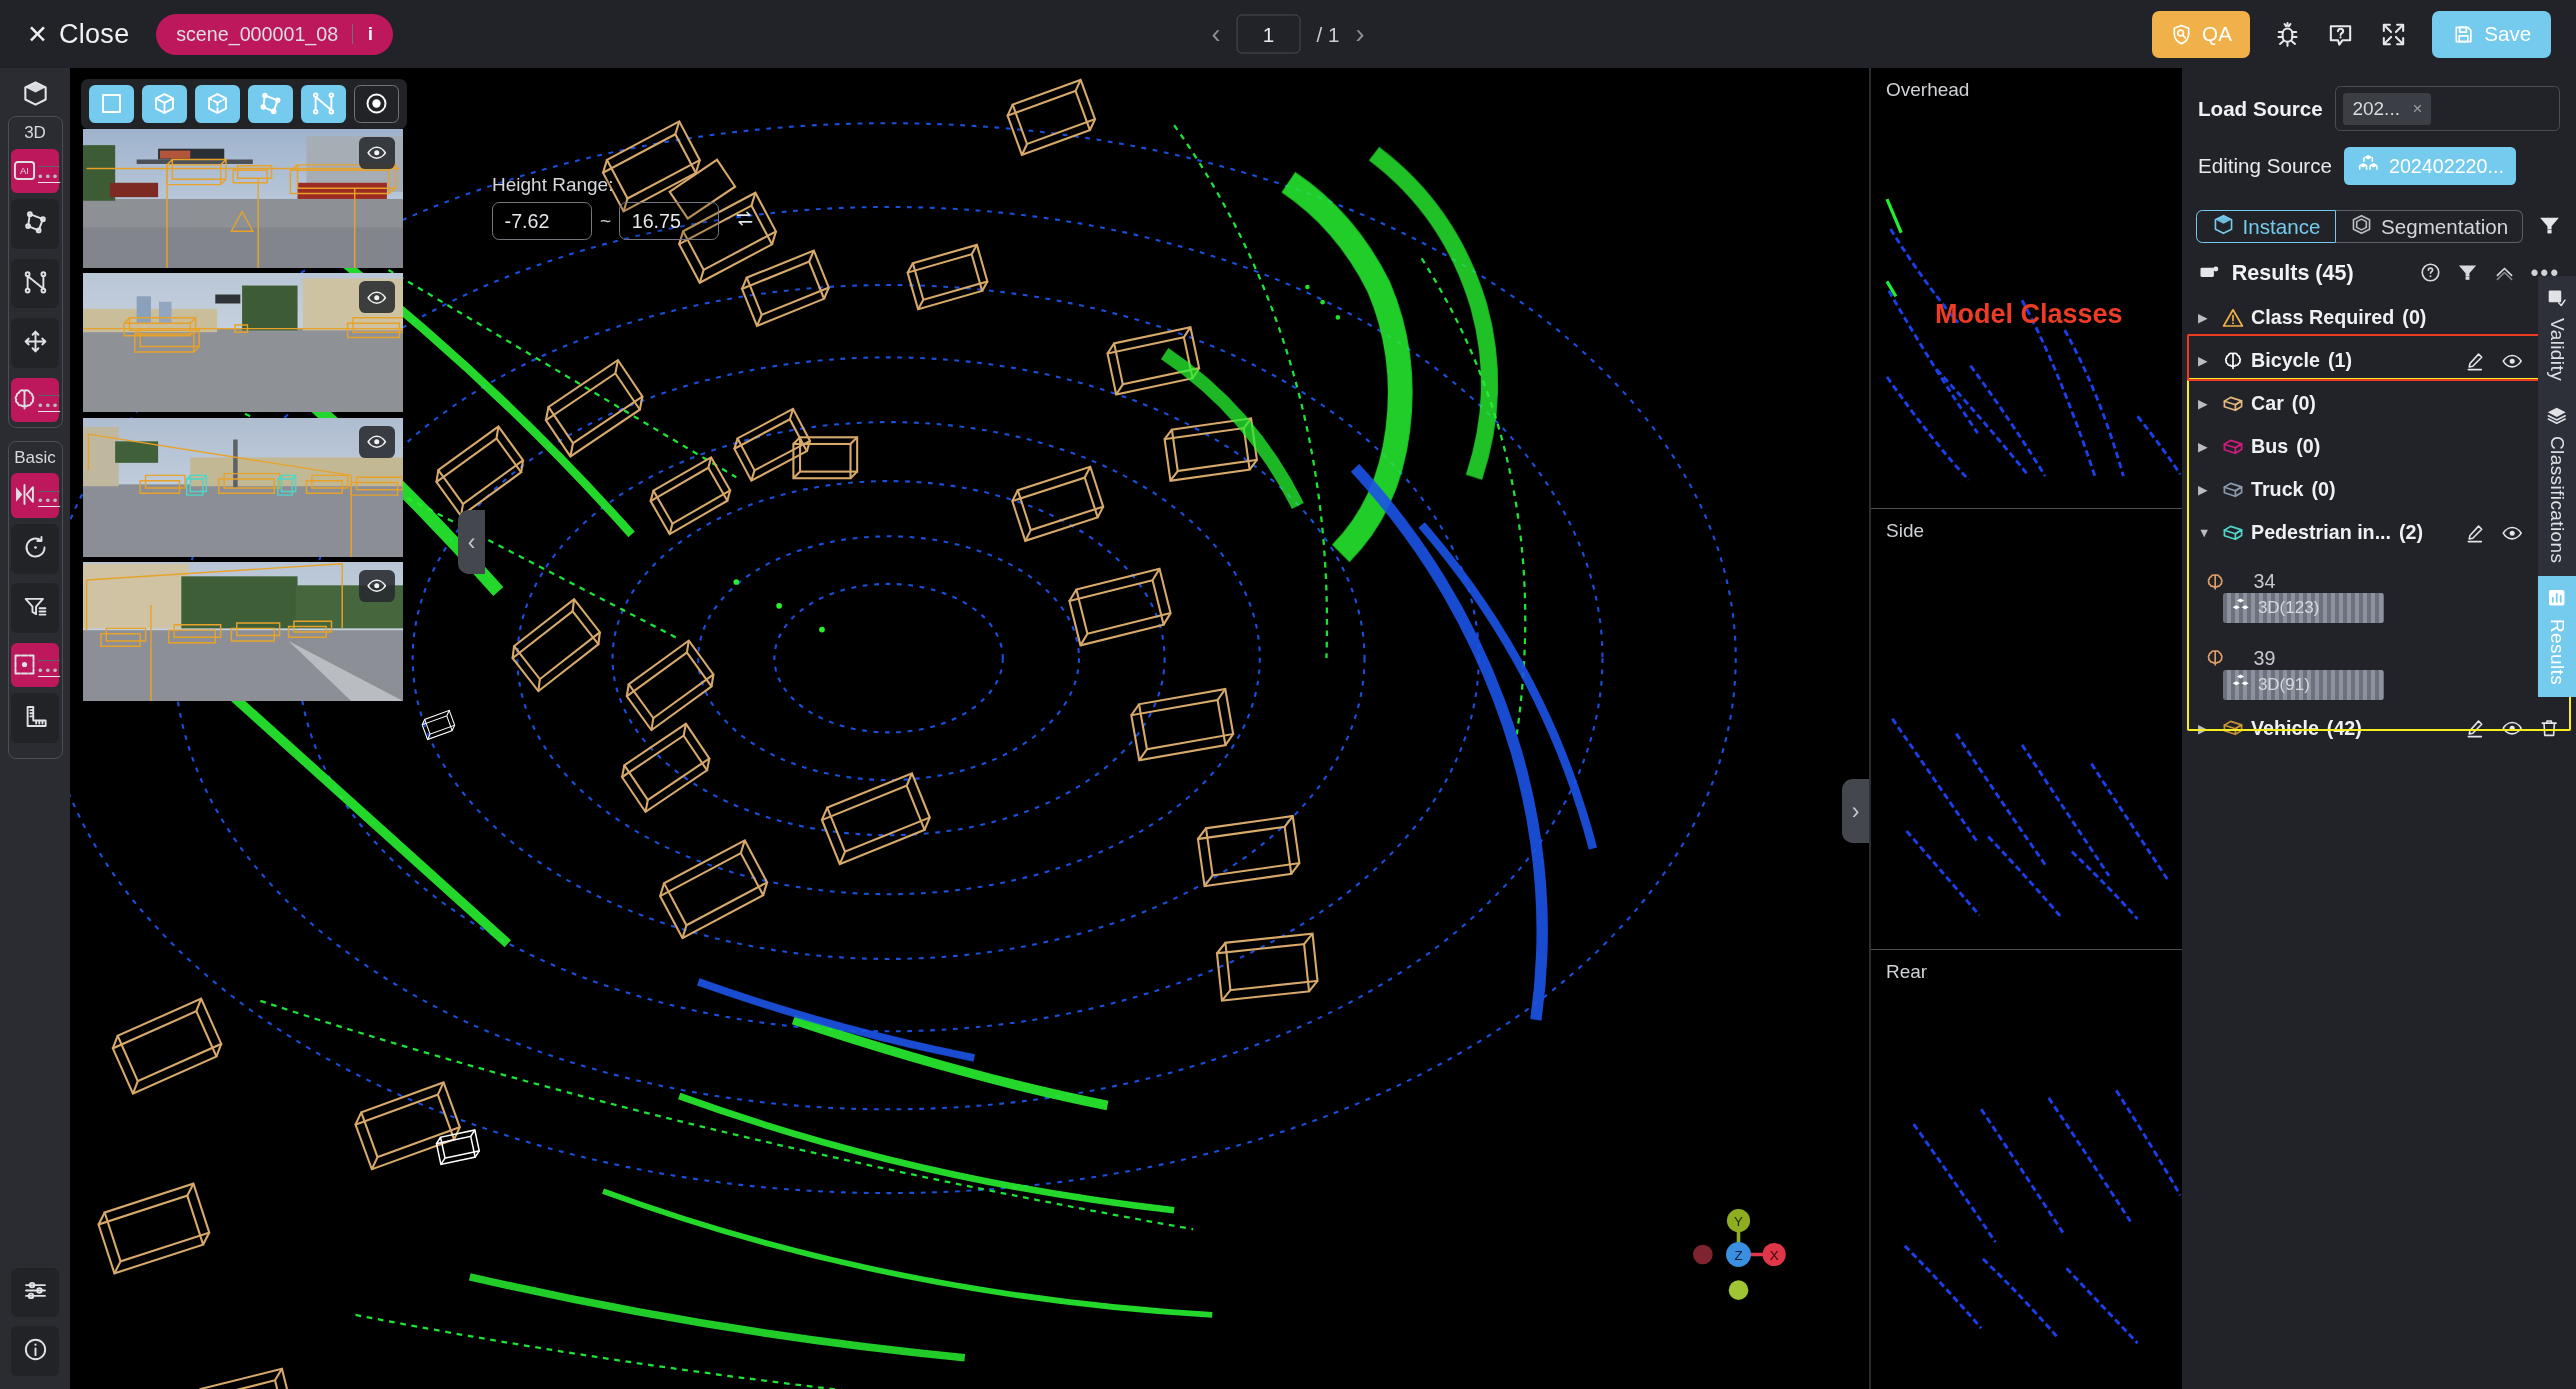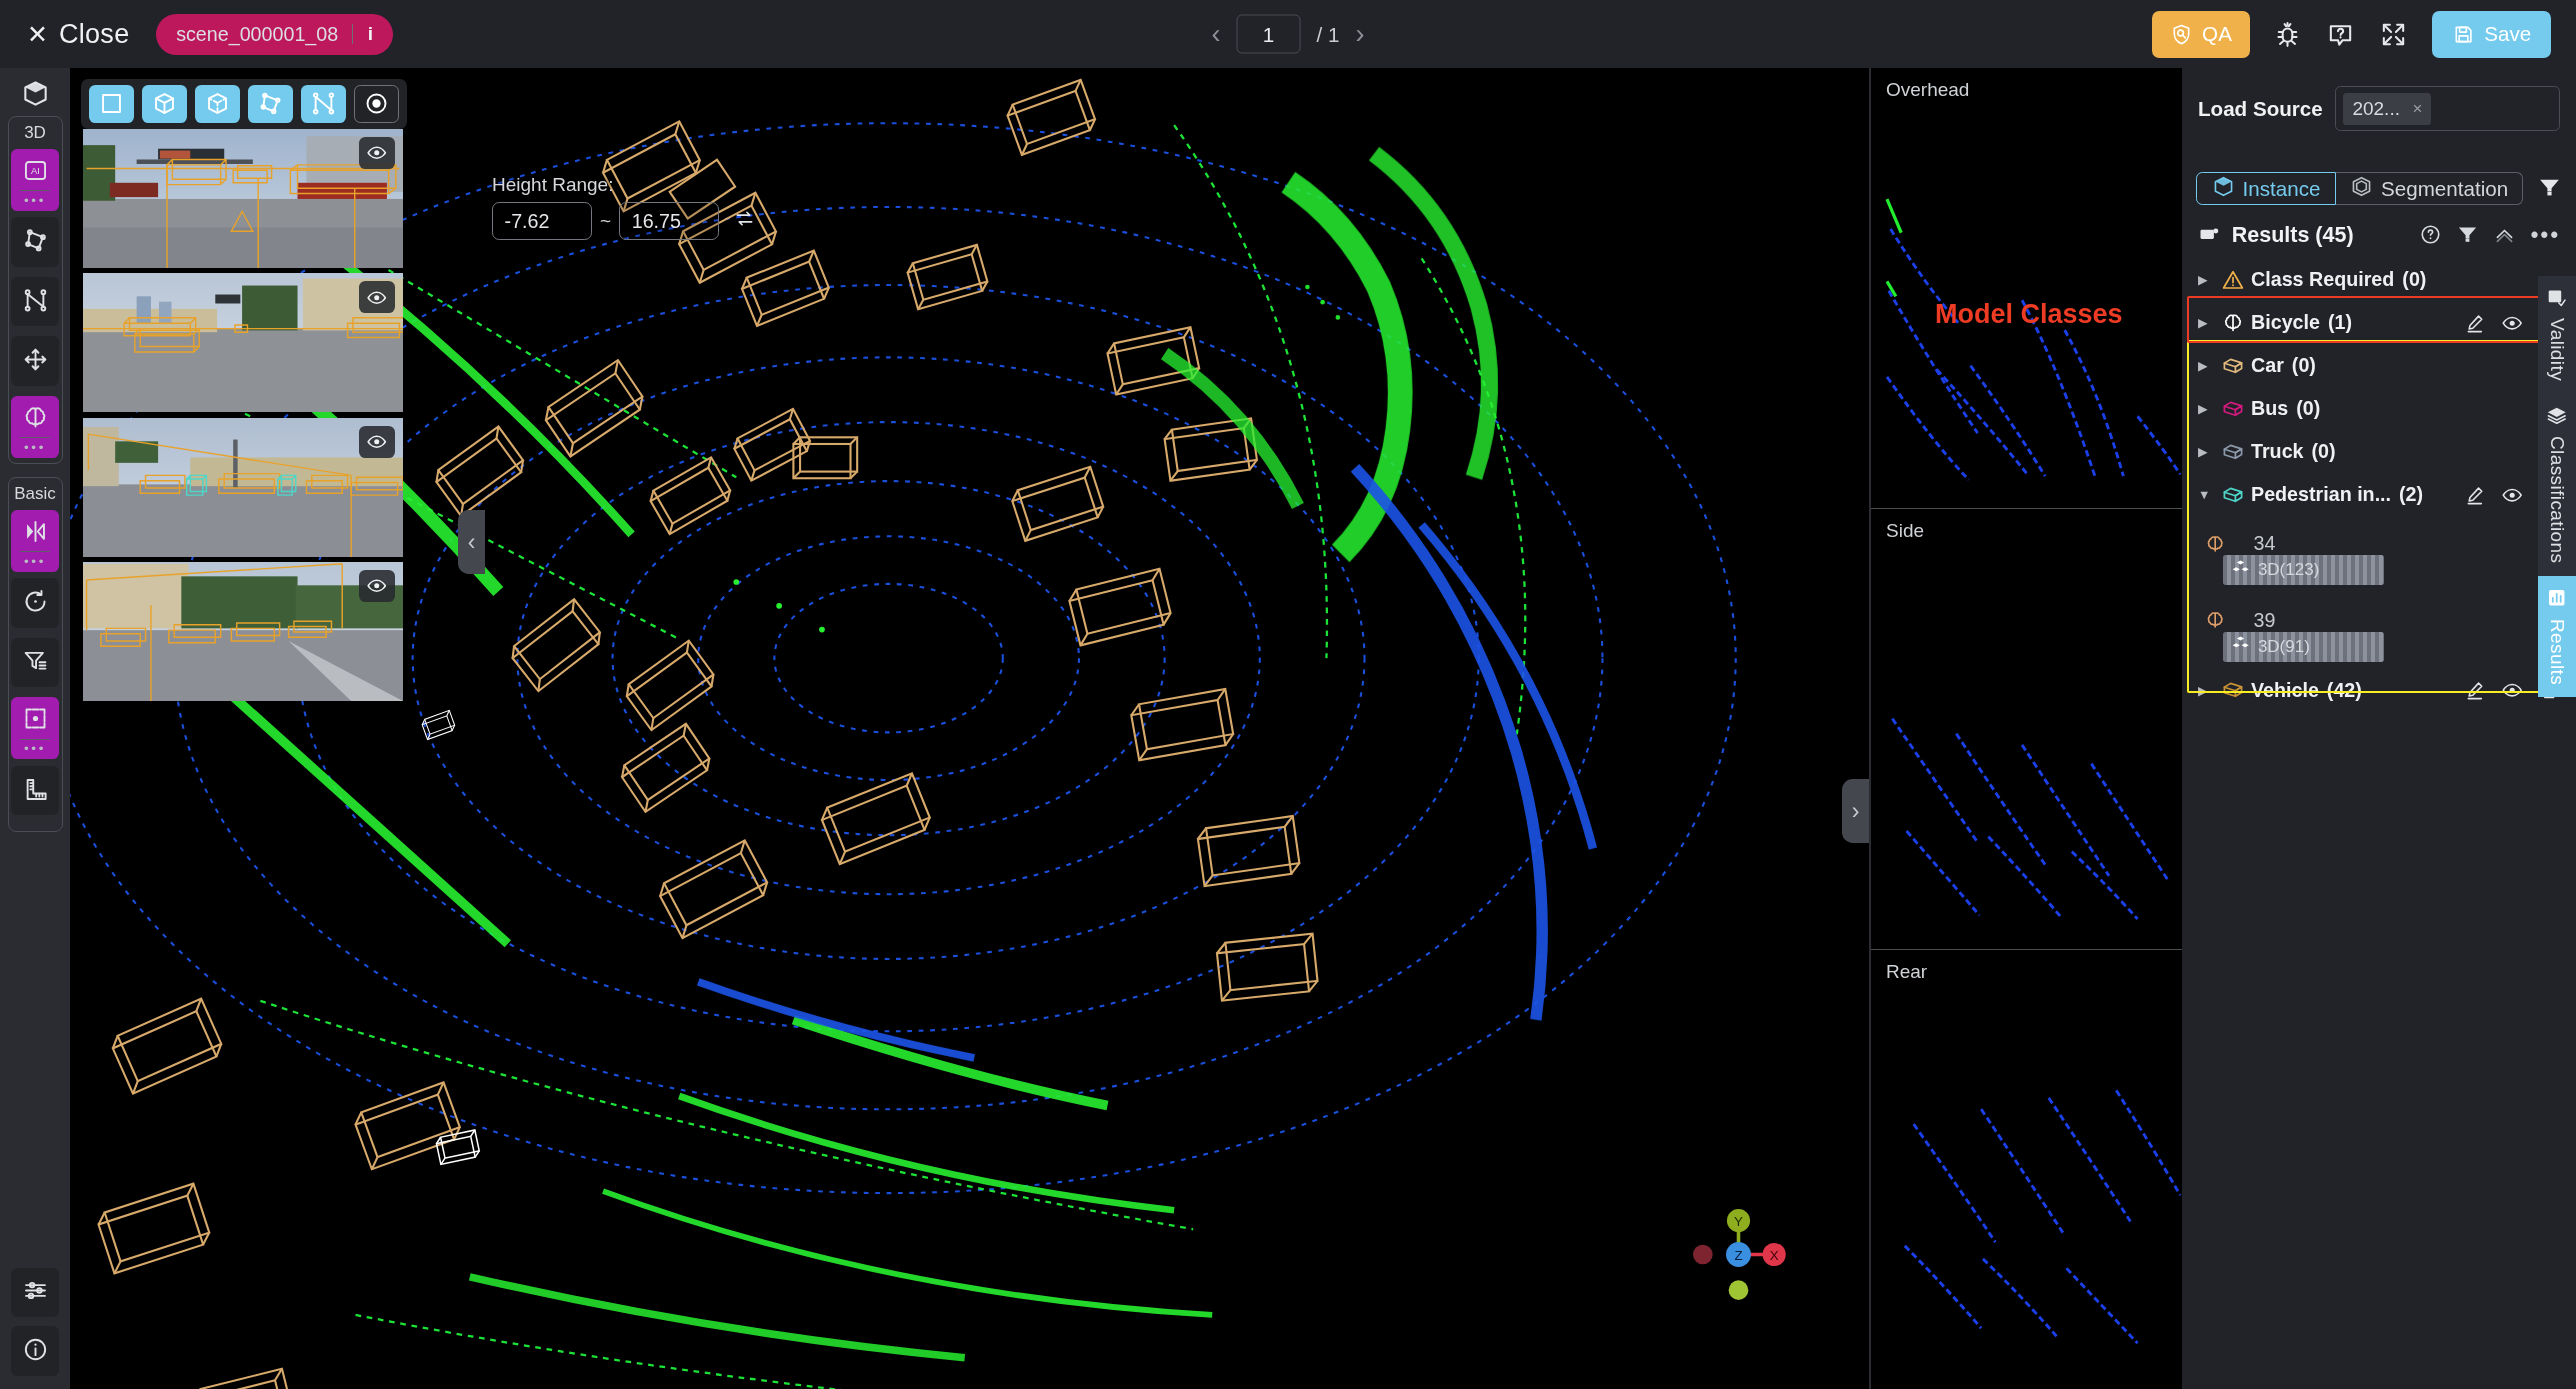--- a/index.html
+++ b/index.html
@@ -79,23 +79,23 @@
     display: flex; flex-direction: column; align-items: center;
     padding-top: 10.7px; position: relative;
   }
   .rail-group {
     border: 0.9px solid #4b4e54; border-radius: 8px;
     width: 55px; display: flex; flex-direction: column; align-items: center;
     padding: 3.6px 0 5.4px; margin-bottom: 12.5px;
   }
   .rail-cap { font-size: 17px; color: #d7d9dd; margin: 2.7px 0 5.4px; }
   .rail-btn {
-    width: 48px; border-radius: 6.3px; background: #a21caf;
-    display: flex; flex-direction: column; align-items: center;
-    padding: 8px 0 6.3px; margin-bottom: 6.3px; cursor: pointer;
+    width: 48px; border-radius: 6.3px; background: #be185d;
+    display: flex; flex-direction: row; align-items: center;
+    padding: 8px 0 6.3px; margin-bottom: 6.3px; cursor: pointer; text-decoration: underline;
   }
   .rail-btn:last-child { margin-bottom: 0; }
   .rail-btn svg { width: 27px; height: 27px; }
   .rail-btn .dots { font-size: 13.4px; color: #b9bcc1; letter-spacing: 2.7px; line-height: 9px; margin-top: 3.6px;
                     border-top: 0.9px solid #5c5f65; width: 30px; text-align: center; padding-top: 4.5px; }
   .rail-solo {
     width: 48px; border-radius: 6.3px; background: #212327;
     display: flex; align-items: center; justify-content: center;
     padding: 9.8px 0; margin-bottom: 9.8px; cursor: pointer;
   }
@@ -955,20 +955,34 @@
       <div class="src-block">
         <div class="src-row">
           <span class="src-lbl">Load Source</span>
           <span class="src-field">
             <span class="src-tag">
               <span>202...</span>
               <span class="xc">×</span>
             </span>
           </span>
         </div>
+        <div class="src-row" style="margin-bottom:0">
+          <span class="src-lbl thin">Editing Source</span>
+          <span class="edit-chip">
+            <span>
+              <svg viewBox="0 0 24 24" style="color:#fff">
+                  <path class="fillcur" d="M11.6 3 16 5.4l-4.4 2.5L7.2 5.4z"></path>
+                  <path class="fillcur" d="M6.4 11.4 10.8 13.8 6.4 16.3 2 13.8z"></path>
+                  <path class="fillcur" d="M17.2 11.4 21.6 13.8 17.2 16.3 12.8 13.8z"></path>
+                  <path class="stroke" d="M7.2 6.2v3.4M16 6.2v3.4M2.8 14.6v3.3M10 14.6v3.3M13.6 14.6v3.3M20.8 14.6v3.3"></path>
+                </svg>
+            </span>
+            <span>202402220...</span>
+          </span>
+        </div>
       </div>
 
       <div class="tabbar">
         <span class="tab first active">
           <span>
             <svg viewBox="0 0 24 24" style="color:#75cbed">
                 <path class="stroke" d="M12 2.8 20.4 7v10L12 21.2 3.6 17V7z"></path>
                 <path class="fillcur" d="M12 2.9 20.2 7 12 11.2 3.8 7z" opacity="0.9"></path>
               </svg>
           </span>

